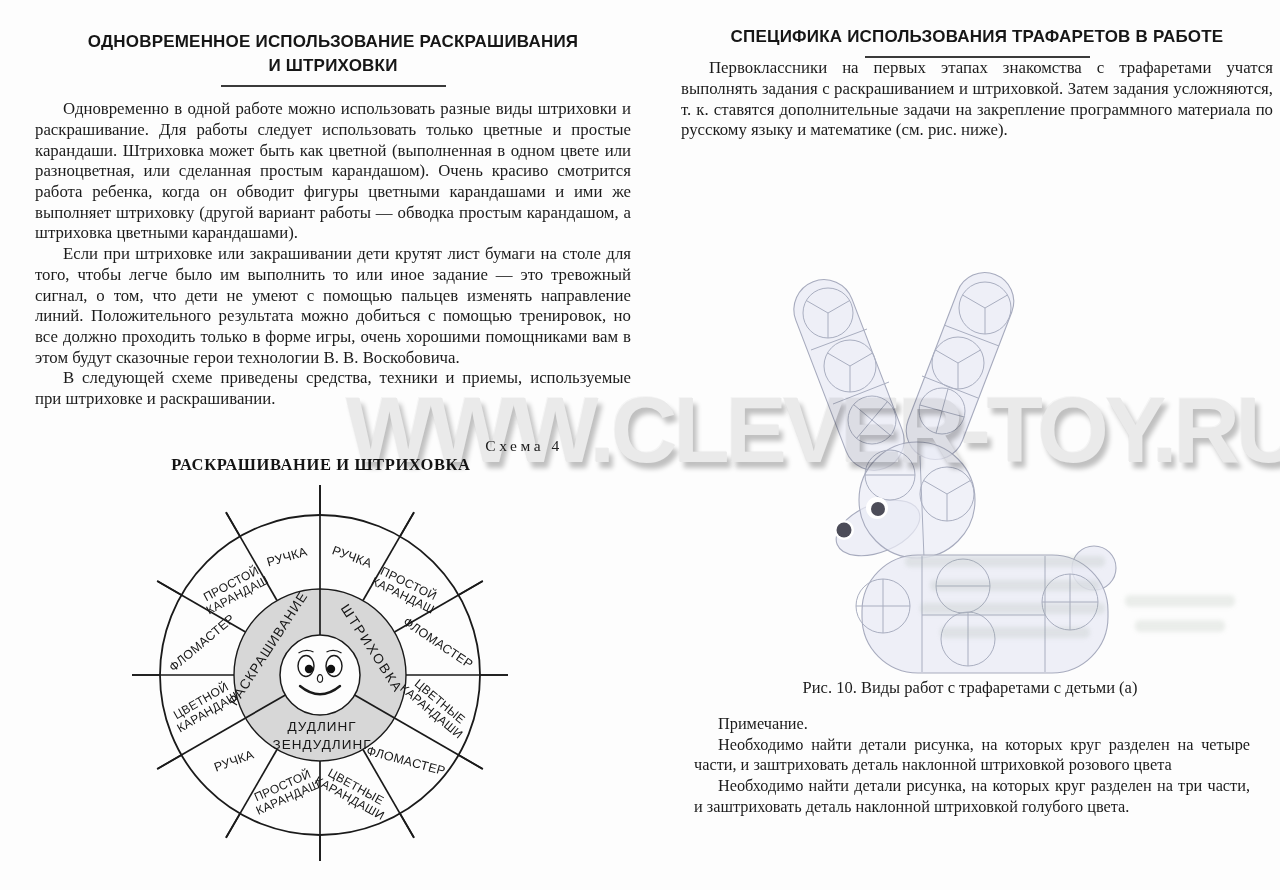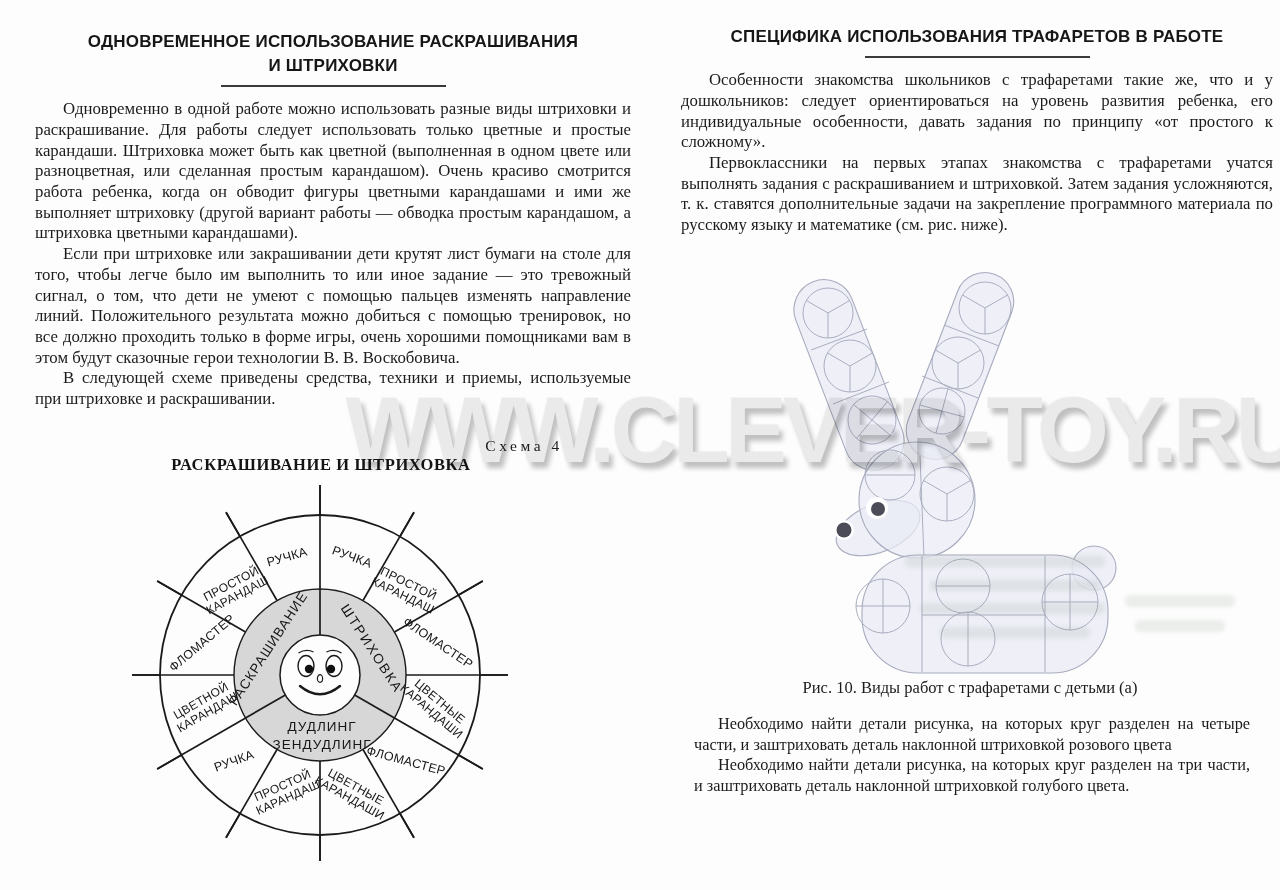--- a/index.html
+++ b/index.html
@@ -165,21 +165,20 @@
   <g transform="translate(-33,-118) rotate(-16)">
     <text class="wl" y="4">РУЧКА</text>
     </g>
 </svg>
 
 <div class="col" style="left:665px;top:25px;width:592px;margin-left:16px;">
   <div class="pg-title">
     <span>СПЕЦИФИКА ИСПОЛЬЗОВАНИЯ ТРАФАРЕТОВ В РАБОТЕ</span><br>
   </div>
   <div class="title-rule"></div>
-  <p class="body-p first-p">Особенности знакомства школьников с трафаретами такие же, что и у дошкольников: следует ориентироваться на уровень развития ребенка, его индивидуальные особенности, давать задания по принципу «от простого к сложному».</p>
   <p class="body-p">Первоклассники на первых этапах знакомства с трафаретами учатся выполнять задания с раскрашиванием и штриховкой. Затем задания усложняются, т. к. ставятся дополнительные задачи на закрепление программного материала по русскому языку и математике (см. рис. ниже).</p>
 </div>
 
 <div class="smudge" style="left:905px;top:556px;width:200px;height:11px;"></div>
 <div class="smudge" style="left:930px;top:580px;width:170px;height:11px;"></div>
 <div class="smudge" style="left:920px;top:603px;width:185px;height:11px;"></div>
 <div class="smudge" style="left:940px;top:627px;width:150px;height:11px;"></div>
 <div class="smudge" style="left:1125px;top:595px;width:110px;height:12px;"></div>
 <div class="smudge" style="left:1135px;top:620px;width:90px;height:12px;"></div>
 
@@ -250,17 +249,18 @@
     <line class="sten-line" x1="188" y1="344" x2="188" y2="398"></line>
     <circle class="sten-line" cx="290" cy="334" r="28"></circle>
     <line class="sten-line" x1="262" y1="334" x2="318" y2="334"></line>
     <line class="sten-line" x1="290" y1="306" x2="290" y2="362"></line>
   </g>
 </svg>
 
 <div class="caption">Рис. 10. Виды работ с трафаретами с детьми (а)</div>
 
 <div class="notes">
+  <p class="note-title">Примечание.</p>
   <p class="note-p">Необходимо найти детали рисунка, на которых круг разделен на четыре части, и заштриховать деталь наклонной штриховкой розового цвета</p>
   <p class="note-p">Необходимо найти детали рисунка, на которых круг разделен на три части, и заштриховать деталь наклонной штриховкой голубого цвета.</p>
 </div>
 
 <div class="watermark">WWW.CLEVER-TOY.RU</div>
 
 </body></html>

